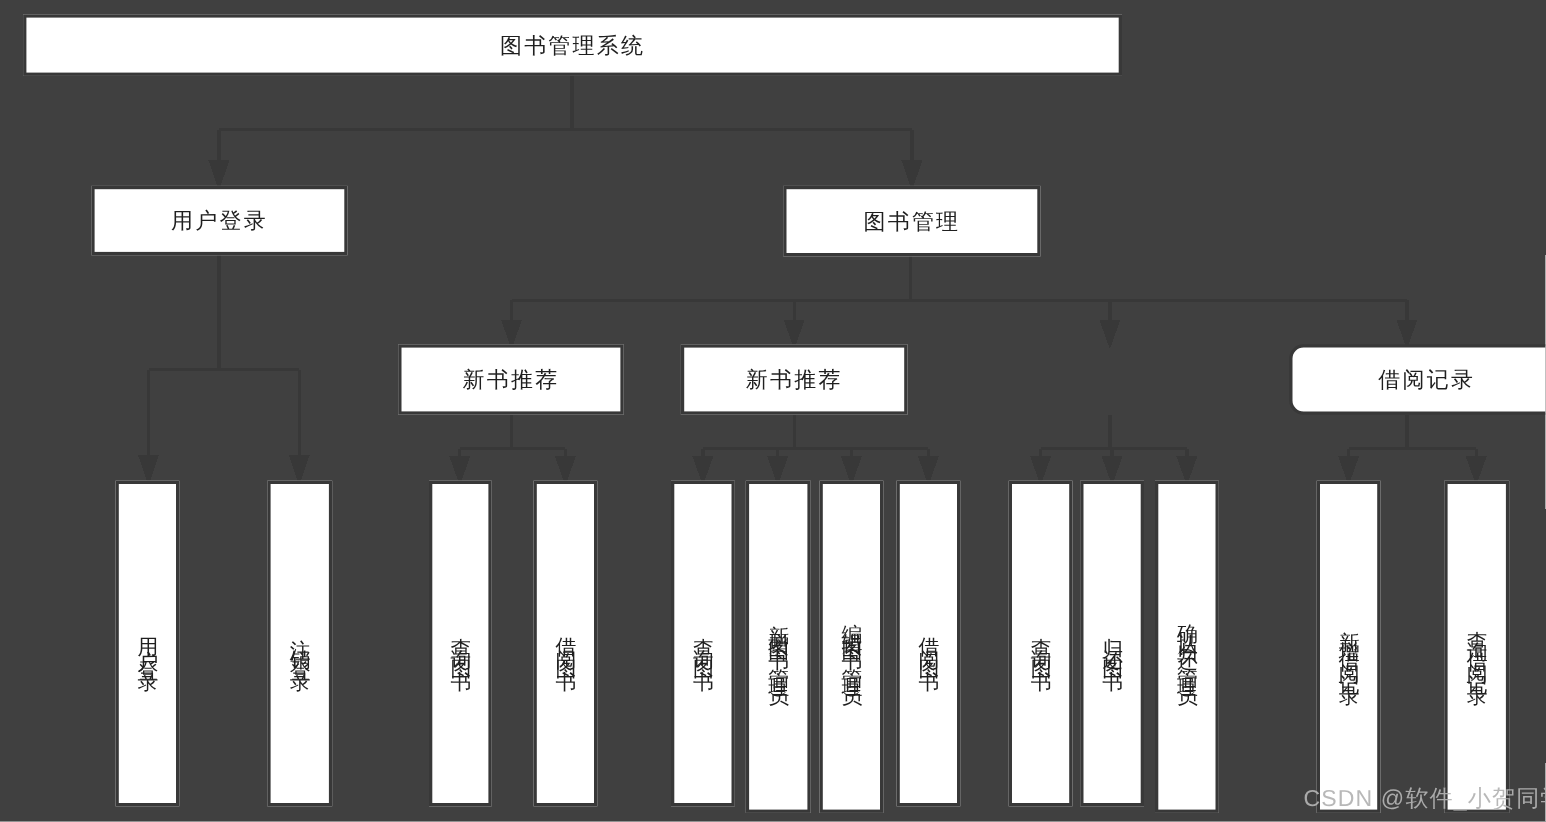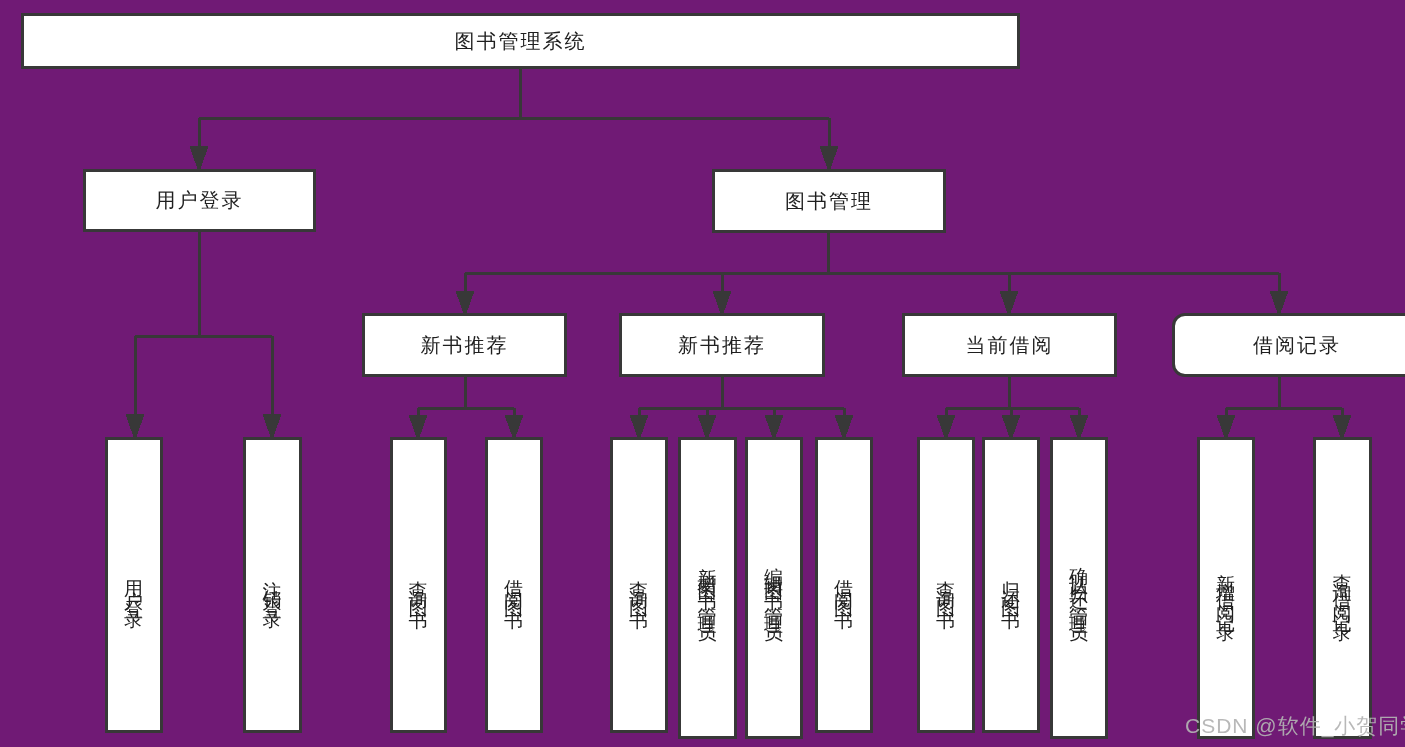--- a/index.html
+++ b/index.html
@@ -1,17 +1,17 @@
 <!DOCTYPE html>
 <html><head>
 <meta charset="utf-8">
 <style>
   html,body{margin:0;padding:0;background:#ffffff;}
   .canvas{
-    position:relative;width:1405px;height:747px;background:#701a75;
+    position:relative;width:1405px;height:747px;background:#404040;
     font-family:"Liberation Sans","DejaVu Sans",sans-serif;color:#212121;overflow:hidden;
   }
   svg.wires{position:absolute;left:0;top:0;width:1405px;height:747px;}
   .node{
     position:absolute;box-sizing:border-box;background:#ffffff;
     border:3px solid #383838;display:flex;align-items:center;justify-content:center;
     z-index:2;
   }
   .node .lbl{font-size:20px;letter-spacing:2px;white-space:nowrap;color:#1f1f1f;}
   .root{left:21px;top:13px;width:999px;height:56px;}
@@ -130,23 +130,20 @@
   <div class="node l2b">
     <span class="lbl">图书管理</span>
   </div>
 
   <div class="node l3a">
     <span class="lbl">新书推荐</span>
   </div>
   <div class="node l3b">
     <span class="lbl">新书推荐</span>
   </div>
-  <div class="node l3c">
-    <span class="lbl">当前借阅</span>
-  </div>
   <div class="node l3d">
     <span class="lbl">借阅记录</span>
   </div>
 
   <div class="leaf lf1">
     <span class="vtxt">用户登录</span>
   </div>
   <div class="leaf lf2">
     <span class="vtxt">注销登录</span>
   </div>

